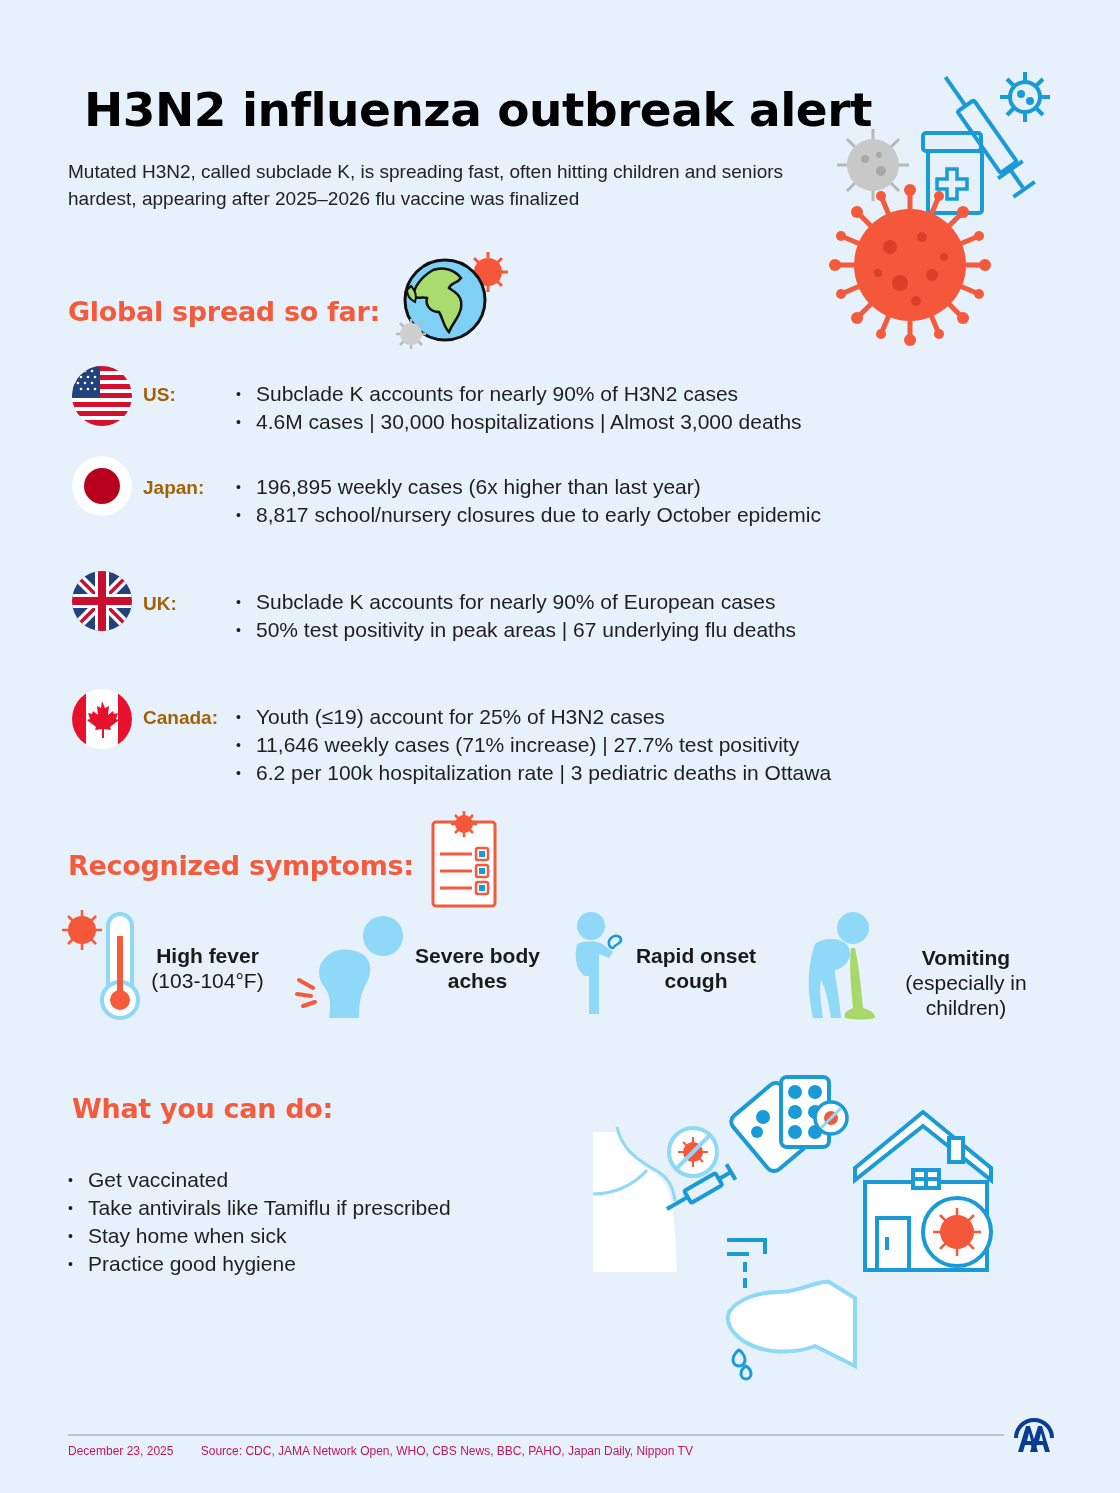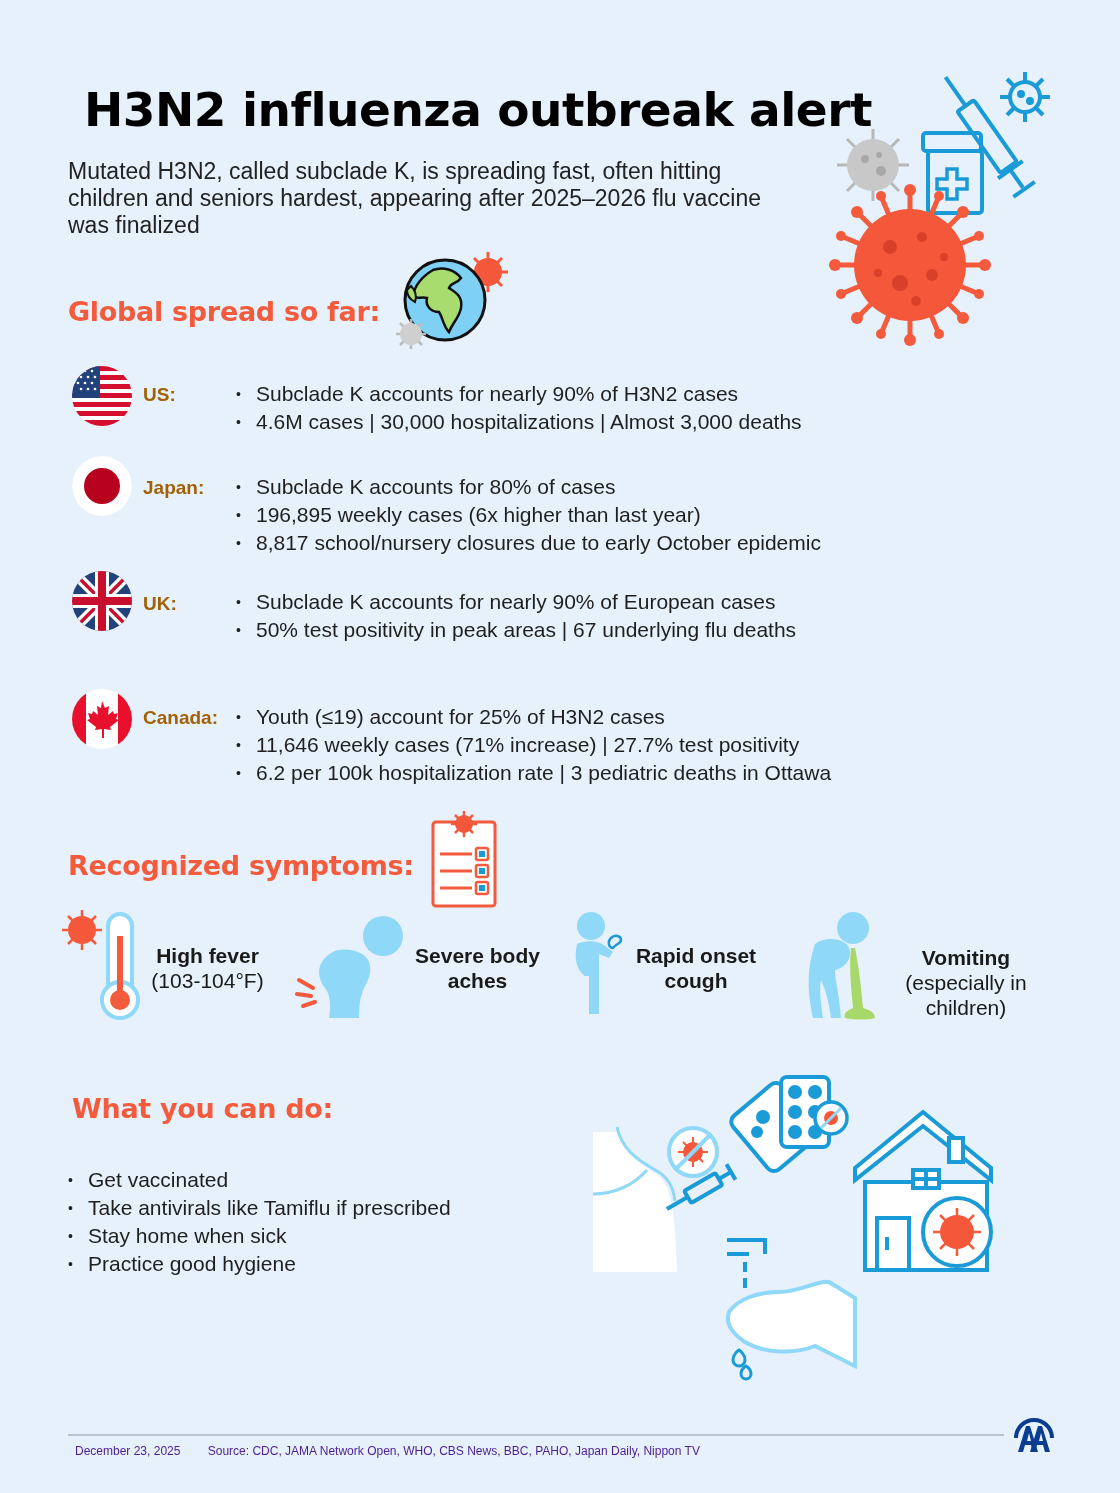--- a/index.html
+++ b/index.html
@@ -1,31 +1,31 @@
 <!DOCTYPE html>
 <html><head>
 <meta charset="utf-8">
 <style>
   * { box-sizing: border-box; margin: 0; padding: 0; }
   body { width: 1120px; height: 1493px; background: #e6f1fb; font-family: "Liberation Sans", sans-serif; color: #1b1b1b; position: relative; overflow: hidden; }
   .abs { position: absolute; }
   .title { left: 68px; top: 82px; font-size: 47px; font-weight: bold; color: #000; letter-spacing: -0.5px; font-family: "DejaVu Sans", sans-serif; margin-left: 16px; }
-  .subtitle { left: 68px; top: 158px; width: 740px; font-size: 23px; line-height: 27px; color: #222; }
+  .subtitle { left: 68px; top: 158px; width: 740px; font-size: 19px; line-height: 27px; color: #222; }
   .section-h { font-family: "DejaVu Sans", sans-serif; font-weight: bold; color: #f45b3d; font-size: 27px; letter-spacing: -0.3px; }
   .country { left: 72px; width: 1040px; }
   .flag { position: absolute; left: 0; top: 0; width: 60px; height: 60px; border-radius: 50%; overflow: hidden; }
   .cname { position: absolute; left: 71px; font-weight: bold; font-size: 19px; color: #a16207; }
   .bullets { position: absolute; left: 164px; font-size: 21px; line-height: 28px; color: #1f1f1f; list-style: none; }
   .bullets li::before { content: "•"; display: inline-block; width: 20px; font-size: 14px; vertical-align: 2px; }
   .symptom-label { font-size: 21px; line-height: 25px; text-align: center; color: #1a1a1a; }
   .symptom-label b { font-weight: bold; }
   .todo { left: 68px; top: 1166px; font-size: 21px; line-height: 28px; list-style: none; color: #1f1f1f; }
   .todo li::before { content: "•"; display: inline-block; width: 20px; font-size: 14px; vertical-align: 2px; }
   .footer-line { left: 68px; top: 1434px; width: 936px; height: 2px; background: #b9c4cf; }
-  .footer { left: 68px; top: 1444px; font-size: 12px; color: #4c1d95; margin-left: 7px; }
+  .footer { left: 68px; top: 1444px; font-size: 12px; color: #be185d; }
   .footer span + span { margin-left: 24px; }
 </style>
 </head>
 <body>
 
 <h1 class="abs title">H3N2 influenza outbreak alert</h1>
 <p class="abs subtitle">Mutated H3N2, called subclade K, is spreading fast, often hitting children and seniors hardest, appearing after 2025–2026 flu vaccine was finalized</p>
 
 <svg class="abs" style="left:825px;top:65px" width="240" height="290" viewBox="0 0 240 290">
 
@@ -172,21 +172,20 @@
   </ul>
 </div>
 
 <div class="abs country" style="top:456px;height:90px">
   <svg class="flag" viewBox="0 0 60 60">
     <circle cx="30" cy="30" r="30" fill="#fff"></circle>
       <circle cx="30" cy="30" r="18" fill="#b8001f"></circle>
   </svg>
   <span class="cname" style="top:21px">Japan:</span>
   <ul class="bullets" style="top:17px">
-    <li>Subclade K accounts for 80% of cases</li>
     <li>196,895 weekly cases (6x higher than last year)</li>
     <li>8,817 school/nursery closures due to early October epidemic</li>
   </ul>
 </div>
 
 <div class="abs country" style="top:571px;height:90px">
   <svg class="flag" viewBox="0 0 60 60">
     <rect width="60" height="60" fill="#22427c"></rect>
     <path d="M0 0L60 60M60 0L0 60" stroke="#fff" stroke-width="10"></path>
     <path d="M0 0L60 60M60 0L0 60" stroke="#c8102e" stroke-width="3.5"></path>

